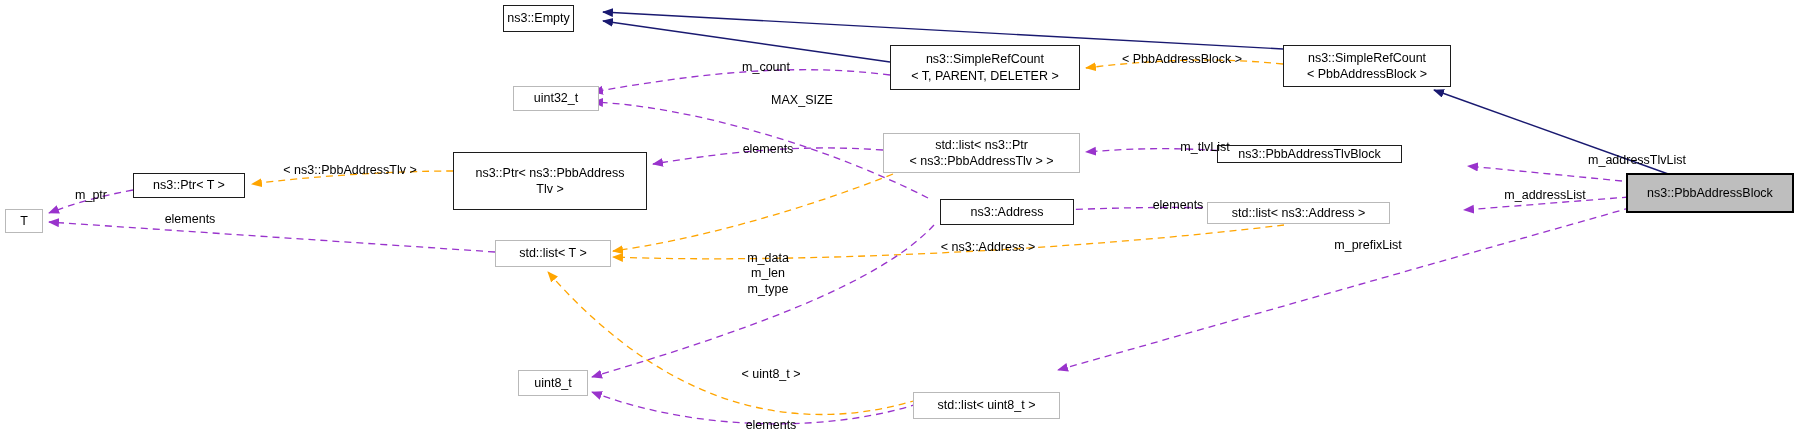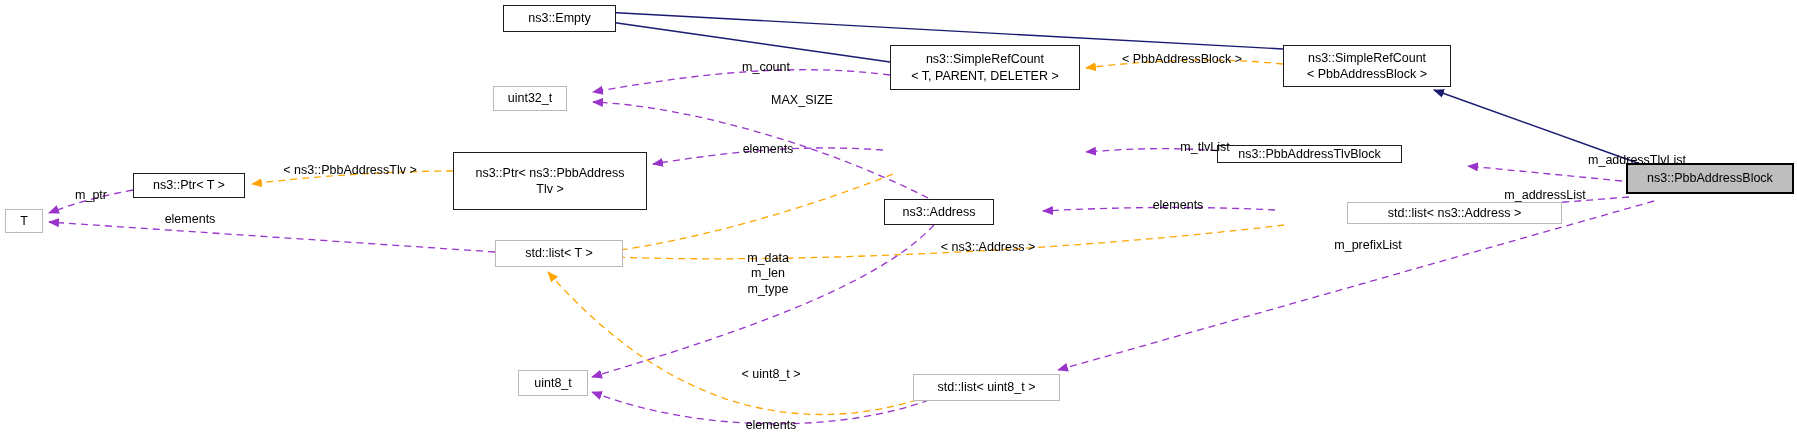--- a/index.html
+++ b/index.html
@@ -59,74 +59,77 @@
         <path d="M 1284 225 C 1080 250 790 264 613 257" class="edge template" marker-end="url(#arr-template)"></path>
         <path d="M 1622 181 L 1468 166" class="edge usage" marker-end="url(#arr-usage)"></path>
         <path d="M 1629 197 L 1464 210" class="edge usage" marker-end="url(#arr-usage)"></path>
         <path d="M 1654 201 L 1058 370" class="edge usage" marker-end="url(#arr-usage)"></path>
         <path d="M 934 225 C 878 285 742 332 592 377" class="edge usage" marker-end="url(#arr-usage)"></path>
         <path d="M 929 400 C 838 433 700 433 592 392" class="edge usage" marker-end="url(#arr-usage)"></path>
         <path d="M 917 400 C 810 432 678 420 548 272" class="edge template" marker-end="url(#arr-template)"></path>
       </g>
   </svg>
 
-  <div class="node doc" style="left:503px;top:5px;width:113px;height:27px">
+  <div class="node doc" style="left:503px;top:5px;width:71px;height:27px">
     <span>ns3::Empty</span>
     </div>
 
   <div class="node doc" style="left:890px;top:45px;width:190px;height:45px">
     <div><span>ns3::SimpleRefCount</span><br><span>&lt; T, PARENT, DELETER &gt;</span></div>
     </div>
 
   <div class="node doc" style="left:1283px;top:45px;width:168px;height:42px">
     <div><span>ns3::SimpleRefCount</span><br><span>&lt; PbbAddressBlock &gt;</span></div>
     </div>
 
-  <div class="node" style="left:493px;top:86px;width:74px;height:25px">
+  <div class="node" style="left:513px;top:86px;width:86px;height:25px">
     <span>uint32_t</span>
     </div>
 
   <div class="node doc" style="left:453px;top:152px;width:194px;height:58px">
     <div><span>ns3::Ptr&lt; ns3::PbbAddress</span><br><span>Tlv &gt;</span></div>
     </div>
 
   <div class="node doc" style="left:133px;top:173px;width:112px;height:25px">
     <span>ns3::Ptr&lt; T &gt;</span>
     </div>
 
   <div class="node" style="left:5px;top:209px;width:38px;height:24px">
     <span>T</span>
     </div>
 
+  <div class="node" style="left:883px;top:133px;width:197px;height:40px">
+    <div><span>std::list&lt; ns3::Ptr</span><br><span>&lt; ns3::PbbAddressTlv &gt; &gt;</span></div>
+    </div>
 
   <div class="node doc" style="left:1217px;top:145px;width:185px;height:18px">
     <span>ns3::PbbAddressTlvBlock</span>
     </div>
 
-  <div class="node doc" style="left:884px;top:199px;width:110px;height:26px">
+  <div class="node doc" style="left:940px;top:199px;width:134px;height:26px">
     <span>ns3::Address</span>
     </div>
 
-  <div class="node" style="left:1347px;top:202px;width:215px;height:22px">
+  <div class="node" style="left:1207px;top:202px;width:183px;height:22px">
     <span>std::list&lt; ns3::Address &gt;</span>
     </div>
 
-  <div class="node main" style="left:1626px;top:163px;width:168px;height:31px">
+  <div class="node main" style="left:1626px;top:173px;width:168px;height:40px">
     <span>ns3::PbbAddressBlock</span>
     </div>
 
-  <div class="node" style="left:495px;top:240px;width:128px;height:27px">
+  <div class="node" style="left:495px;top:240px;width:116px;height:27px">
     <span>std::list&lt; T &gt;</span>
     </div>
 
   <div class="node" style="left:518px;top:370px;width:70px;height:26px">
     <span>uint8_t</span>
     </div>
 
-  <div class="node" style="left:913px;top:374px;width:147px;height:27px">
+  <div class="node" style="left:913px;top:392px;width:147px;height:27px">
     <span>std::list&lt; uint8_t &gt;</span>
     </div>
 
   <div class="elabel" style="left:766px;top:68px">m_count</div>
   <div class="elabel" style="left:802px;top:101px">MAX_SIZE</div>
   <div class="elabel" style="left:1182px;top:60px">&lt; PbbAddressBlock &gt;</div>
   <div class="elabel" style="left:768px;top:150px">elements</div>
   <div class="elabel" style="left:350px;top:171px">&lt; ns3::PbbAddressTlv &gt;</div>
   <div class="elabel" style="left:91px;top:196px">m_ptr</div>
   <div class="elabel" style="left:190px;top:220px">elements</div>

